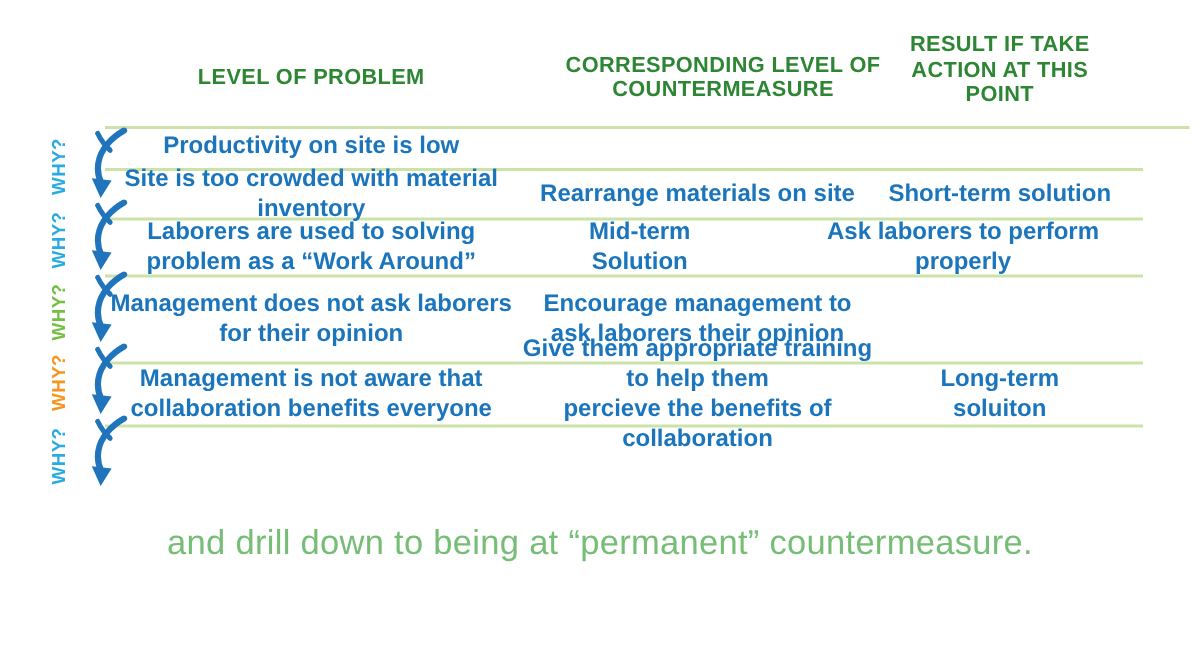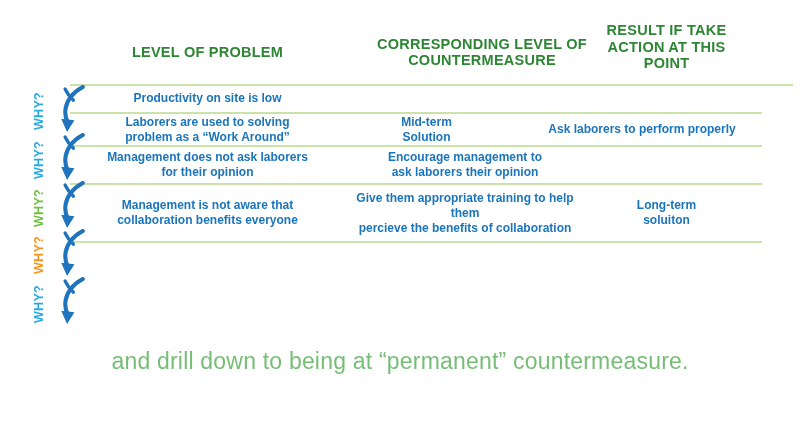--- a/index.html
+++ b/index.html
@@ -21,21 +21,21 @@
   .tbl{position:absolute;left:70px;top:84px;width:692px;border-bottom:2px solid #CBE2A9;}
   .row{display:flex;box-sizing:border-box;border-top:2px solid #CBE2A9;}
   .row:first-child{border-top:none;}
   .row:nth-child(1){height:28px;}
   .row:nth-child(2){height:33px;}
   .row:nth-child(3){height:38px;}
   .row:nth-child(4){height:58px;}
   .row:nth-child(5){height:42px;}
   .row:nth-child(6){height:46px;}
   .cell{display:flex;align-items:center;justify-content:center;text-align:center;
-        white-space:pre-line;color:#1B75BC;font-weight:bold;font-size:12px;line-height:1.25;}
+        white-space:pre-line;color:#1B75BC;font-weight:bold;font-size:16px;line-height:1.25;}
   .c1{width:275px;}
   .c2{width:240px;}
   .c3{width:177px;padding-right:14px;box-sizing:border-box;}
 
   
   .why{position:absolute;left:16px;width:46px;height:14px;display:flex;align-items:center;
        justify-content:center;font-weight:bold;font-size:12.5px;letter-spacing:.3px;
        transform:rotate(-90deg);}
   #why1{top:104px;} #why2{top:153px;} #why3{top:201px;} #why4{top:248px;} #why5{top:297px;}
 
@@ -59,20 +59,25 @@
   <div class="hdr" id="hdr3">RESULT IF TAKE
 ACTION AT THIS POINT</div>
 
   <div class="topline"></div>
 
   <div class="tbl">
     <div class="row">
       <div class="cell c1">Productivity on site is low</div>
       <div class="cell c2"></div>
       <div class="cell c3"></div>
+    </div>
+    <div class="row">
+      <div class="cell c1">Site is too crowded with material inventory</div>
+      <div class="cell c2">Rearrange materials on site</div>
+      <div class="cell c3">Short-term solution</div>
     </div>
     <div class="row">
       <div class="cell c1">Laborers are used to solving
 problem as a “Work Around”</div>
       <div class="cell c3">Mid-term
 Solution</div>
       <div class="cell c2">Ask laborers to perform properly</div>
     </div>
     <div class="row">
       <div class="cell c1">Management does not ask laborers

